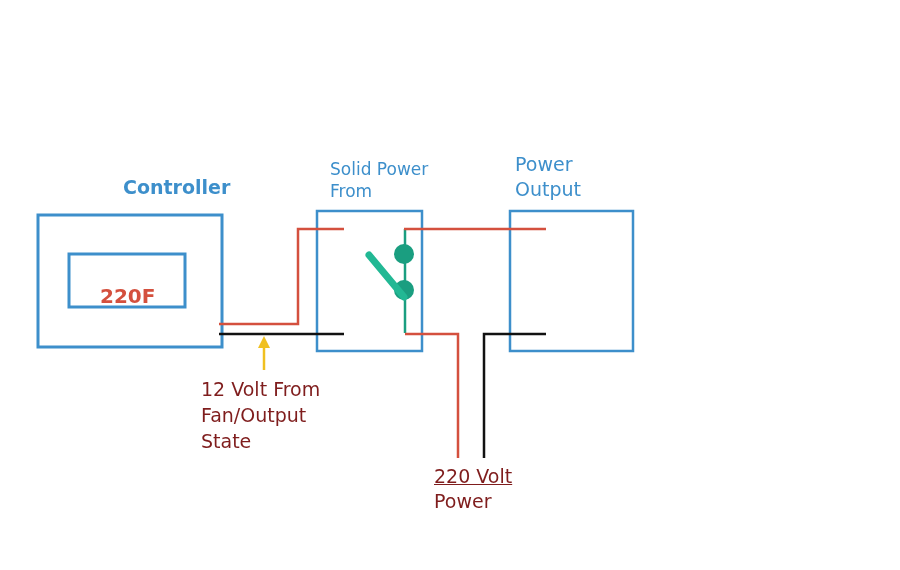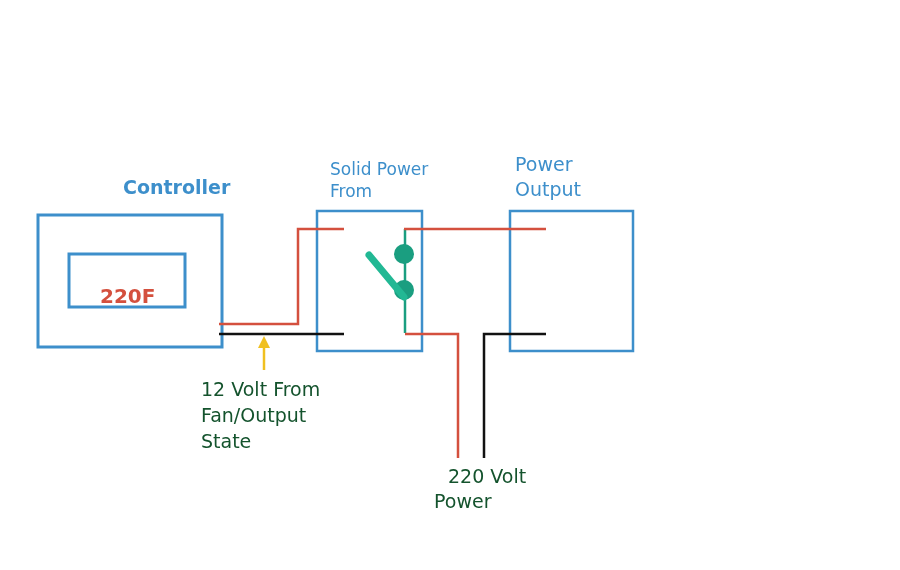--- a/index.html
+++ b/index.html
@@ -1,20 +1,20 @@
 <!DOCTYPE html>
 <html><head>
 <meta charset="utf-8">
 <style>
   html, body { margin:0; padding:0; background:#ffffff; }
   body { width:900px; height:570px; position:relative; overflow:hidden; font-family:"DejaVu Sans", sans-serif; }
   svg { position:absolute; left:0; top:0; }
   .lbl { position:absolute; font-family:"DejaVu Sans", sans-serif; line-height:1.2; white-space:nowrap; }
   .blue { color:#3d8fcb; font-size:19px; }
-  .blk { color:#14532d; font-size:19px; }
+  .blk { color:#7f1d1d; font-size:19px; }
   .red { color:#d4503e; font-size:20px; font-weight:bold; }
 </style>
 </head>
 <body>
 
 <svg width="900" height="570">
 
   <rect x="38" y="215" width="184" height="132" fill="none" stroke="#3d8fcb" stroke-width="3"></rect>
   <rect x="69" y="254" width="116" height="53" fill="none" stroke="#3d8fcb" stroke-width="3"></rect>
 
@@ -45,14 +45,14 @@
 <div class="lbl blue" style="left:330px; top:159px; font-size:17px;">Solid Power</div>
 <div class="lbl blue" style="left:330px; top:181px; font-size:17px;">From</div>
 
 <div class="lbl blue" style="left:515px; top:153px;">Power</div>
 <div class="lbl blue" style="left:515px; top:178px;">Output</div>
 
 <div class="lbl blk" style="left:201px; top:378px;">12 Volt From</div>
 <div class="lbl blk" style="left:201px; top:404px;">Fan/Output</div>
 <div class="lbl blk" style="left:201px; top:430px;">State</div>
 
-<div class="lbl blk" style="left:448px; top:465px;">220 Volt</div>
+<div class="lbl blk" style="left:434px; top:465px;text-decoration:underline;">220 Volt</div>
 <div class="lbl blk" style="left:434px; top:490px;">Power</div>
 
 </body></html>

